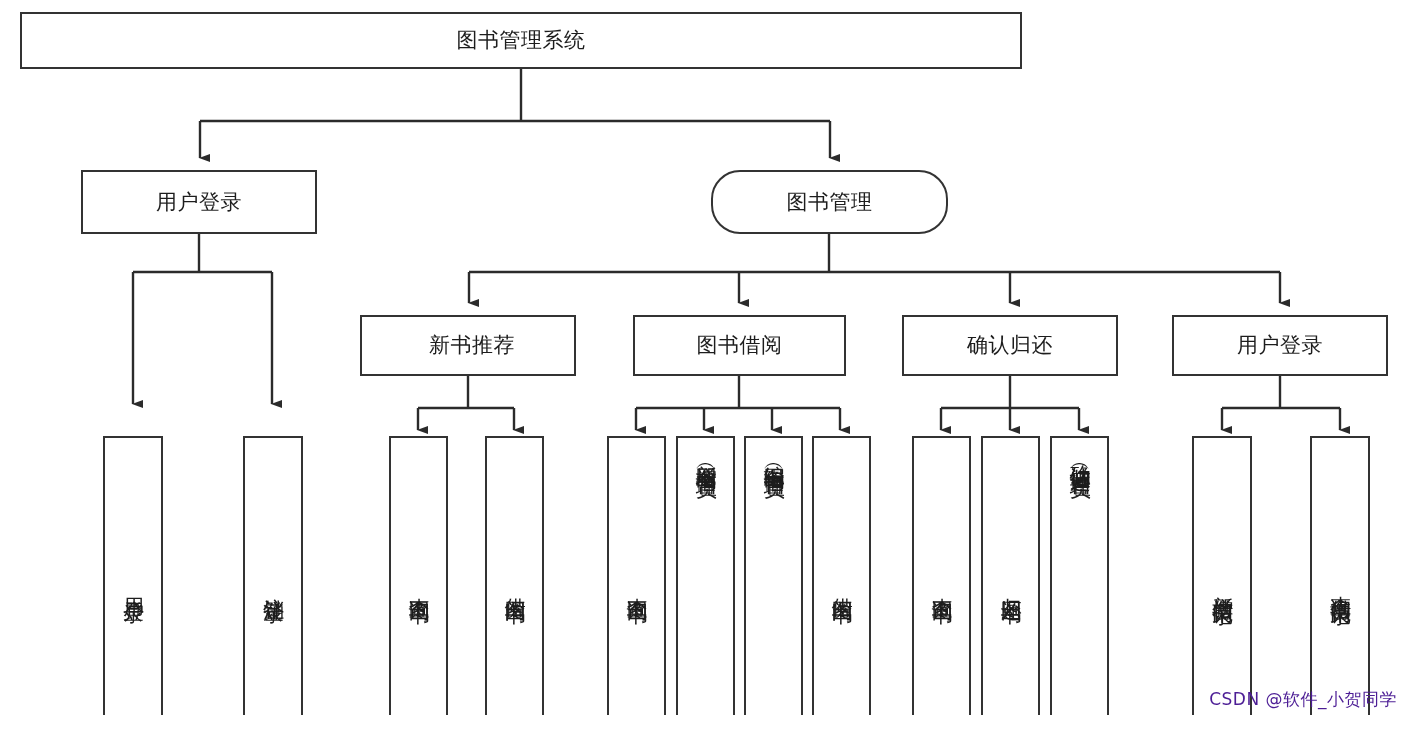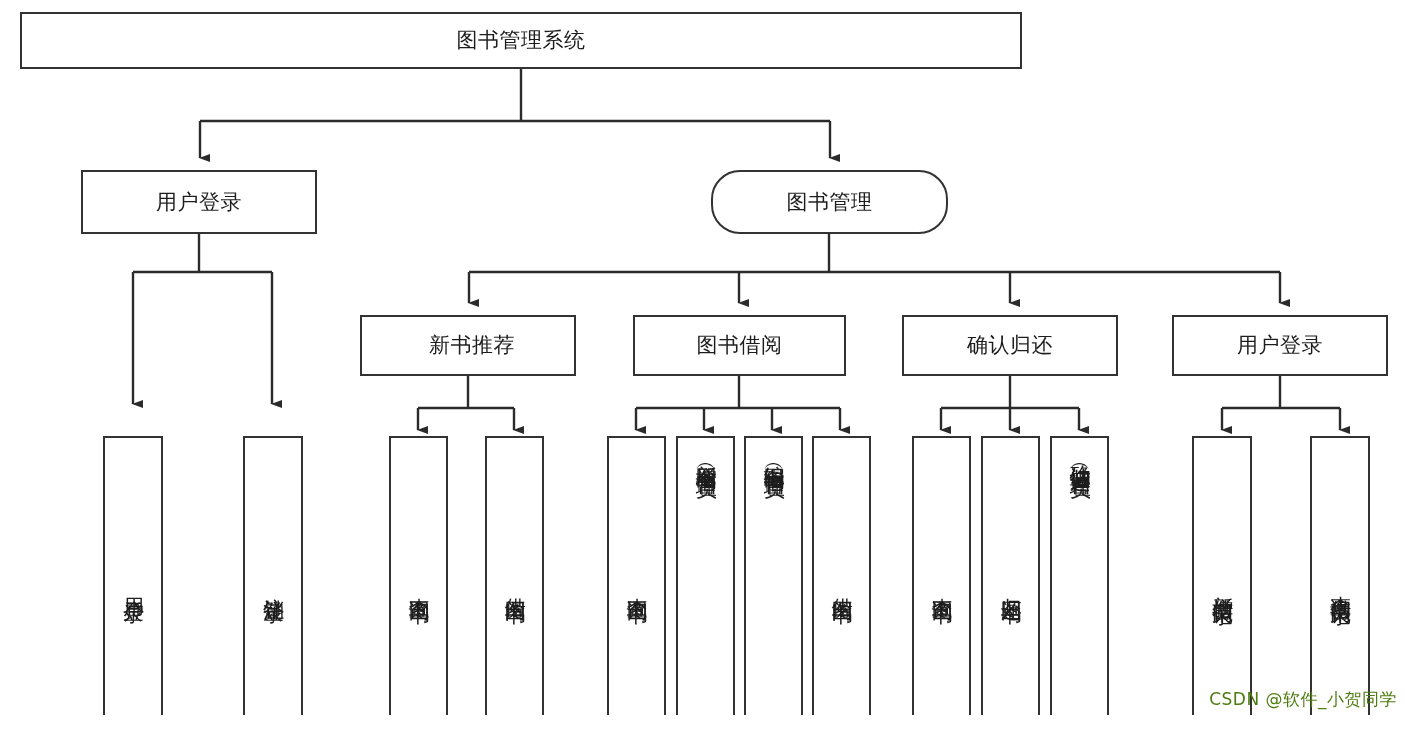--- a/index.html
+++ b/index.html
@@ -58,21 +58,21 @@
   }
   .node.vert.mid {
     align-items: center;
     padding-top: 0;
   }
   .watermark {
     position: absolute;
     right: 8px;
     bottom: 4px;
     font-size: 17px;
-    color: #4d7c0f;
+    color: #4c1d95;
     letter-spacing: 0.5px;
     z-index: 3;
     white-space: nowrap;
   }
 </style>
 </head>
 <body>
 
 <div id="canvas">
 

